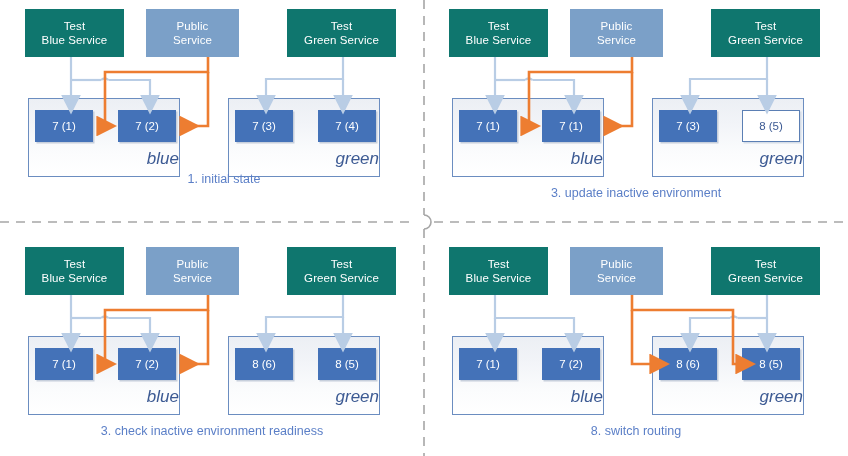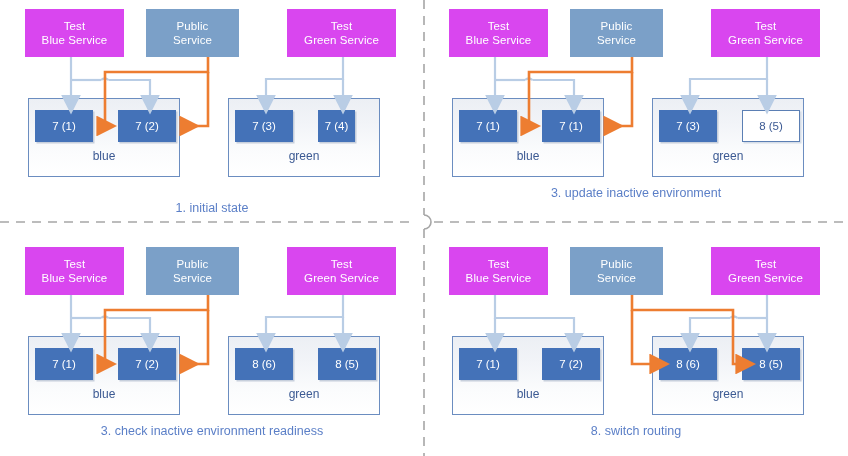--- a/index.html
+++ b/index.html
@@ -22,37 +22,38 @@
     position:absolute;
     box-sizing:border-box;
     color:#ffffff;
     font-size:11.5px;
     line-height:14px;
     text-align:center;
     display:flex;align-items:center;justify-content:center;
     letter-spacing:.1px;
   }
   .svc span{display:block;}
-  .svc-light{background:#d946ef;}
+  .svc-light{background:#0f766e;}
   .svc-dark{background:#7architecture;}
   .svc-dark{background:#7ba0c8;}
 
   
   .env{
     position:absolute;
     box-sizing:border-box;
     border:1px solid #6b8dc0;
     background:linear-gradient(to bottom,#eceff4 0%,#f2f4f8 32%,#fbfcfd 70%,#ffffff 100%);
   }
   .env-label{
     position:absolute;
     width:100%;
-    text-align:center;
+    text-align:right;
     color:#3c5a93;
-    font-size:12px;
+    font-size:17px;
+    font-style:italic;
   }
 
   
   .pod{
     position:absolute;
     box-sizing:border-box;
     background:#4472b8;
     color:#ffffff;
     font-size:11.5px;
     display:flex;align-items:center;justify-content:center;
@@ -120,21 +121,21 @@
 
     <div class="pod" style="left:35px;top:110px;width:58px;height:32px;">
         <span>7 (1)</span>
       </div>
     <div class="pod" style="left:118px;top:110px;width:58px;height:32px;">
         <span>7 (2)</span>
       </div>
     <div class="pod" style="left:235px;top:110px;width:58px;height:32px;">
         <span>7 (3)</span>
       </div>
-    <div class="pod" style="left:318px;top:110px;width:37px;height:32px;">
+    <div class="pod" style="left:318px;top:110px;width:58px;height:32px;">
         <span>7 (4)</span>
       </div>
 
     <svg class="wires" viewBox="0 0 424 228">
       <defs>
         <marker id="bluearrow1" markerWidth="9" markerHeight="9" refX="1" refY="4.5" orient="auto">
           <path d="M0,0 L9,4.5 L0,9 z" fill="#b9cde5"></path>
         </marker>
         <marker id="orangearrow1" markerWidth="8" markerHeight="8" refX="7" refY="4" orient="auto">
           <path d="M8,0 L0,4 L8,8 z" fill="#ed7d31"></path>
@@ -153,21 +154,21 @@
         <path d="M343,57 L343,79 L266,79 L266,97" marker-end="url(#bluearrow1)"></path>
         <path d="M343,79 L343,97" marker-end="url(#bluearrow1)"></path>
       </g>
 
       <g stroke="#ed7d31" stroke-width="2.6" fill="none">
         <path d="M208,57 L208,72 L105,72 L105,126 L99,126" marker-end="url(#orangearrow1)"></path>
         <path d="M208,72 L208,126 L182,126" marker-end="url(#orangearrow1)"></path>
       </g>
     </svg>
 
-    <div class="caption" style="top:201px;left:0;">1. initial state</div>
+    <div class="caption" style="top:172px;left:0;padding-left:12px;">1. initial state</div>
   </div>
 
   <div class="panel p2">
     <div class="svc svc-light" style="left:25px;top:9px;width:99px;height:48px;">
       <div>
         <span>Test</span>
         <span>Blue Service</span>
       </div>
     </div>
     <div class="svc svc-dark" style="left:146px;top:9px;width:93px;height:48px;">

